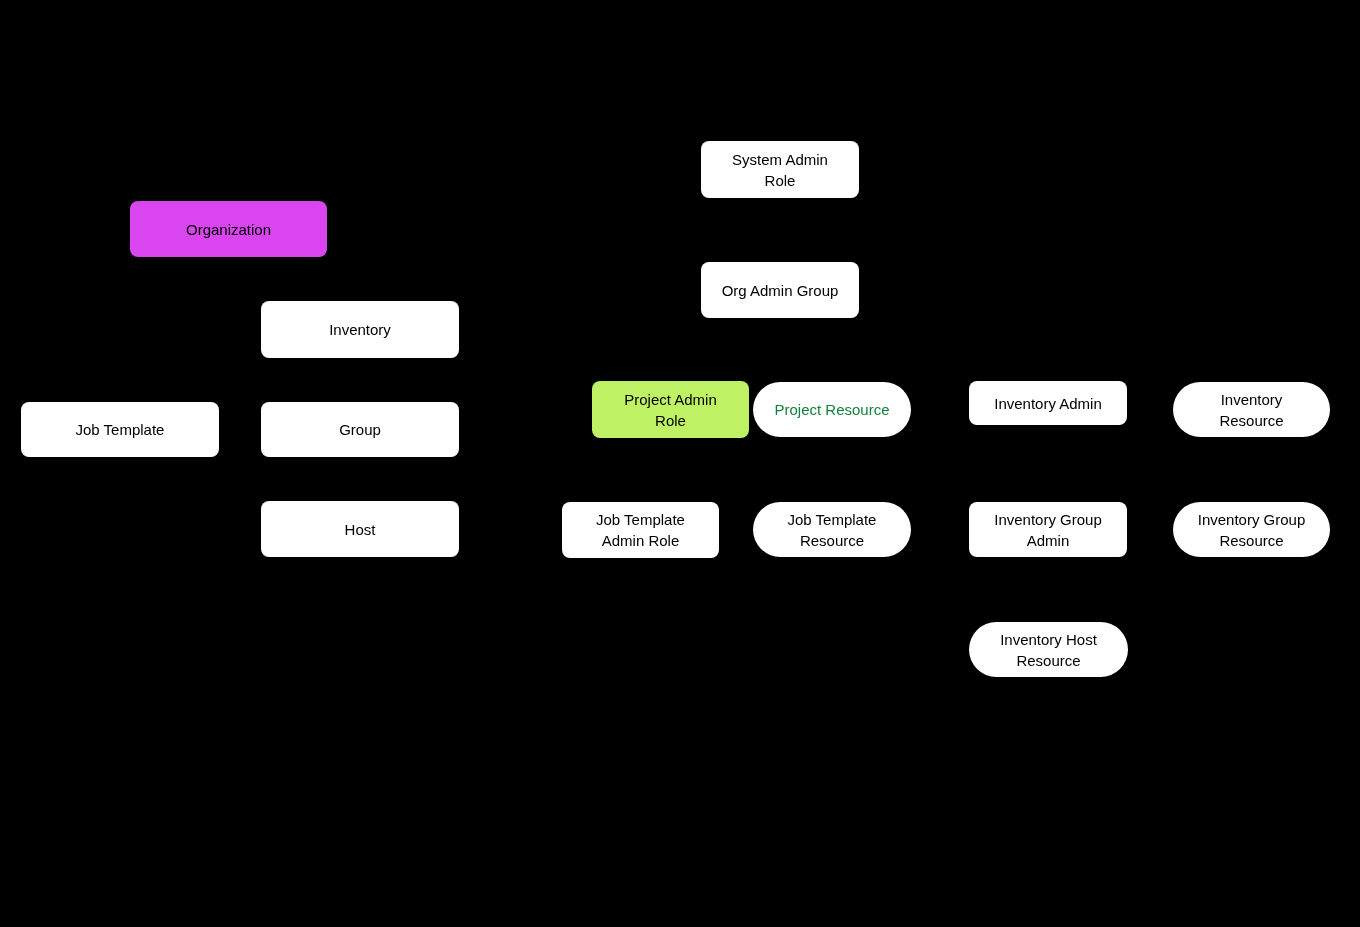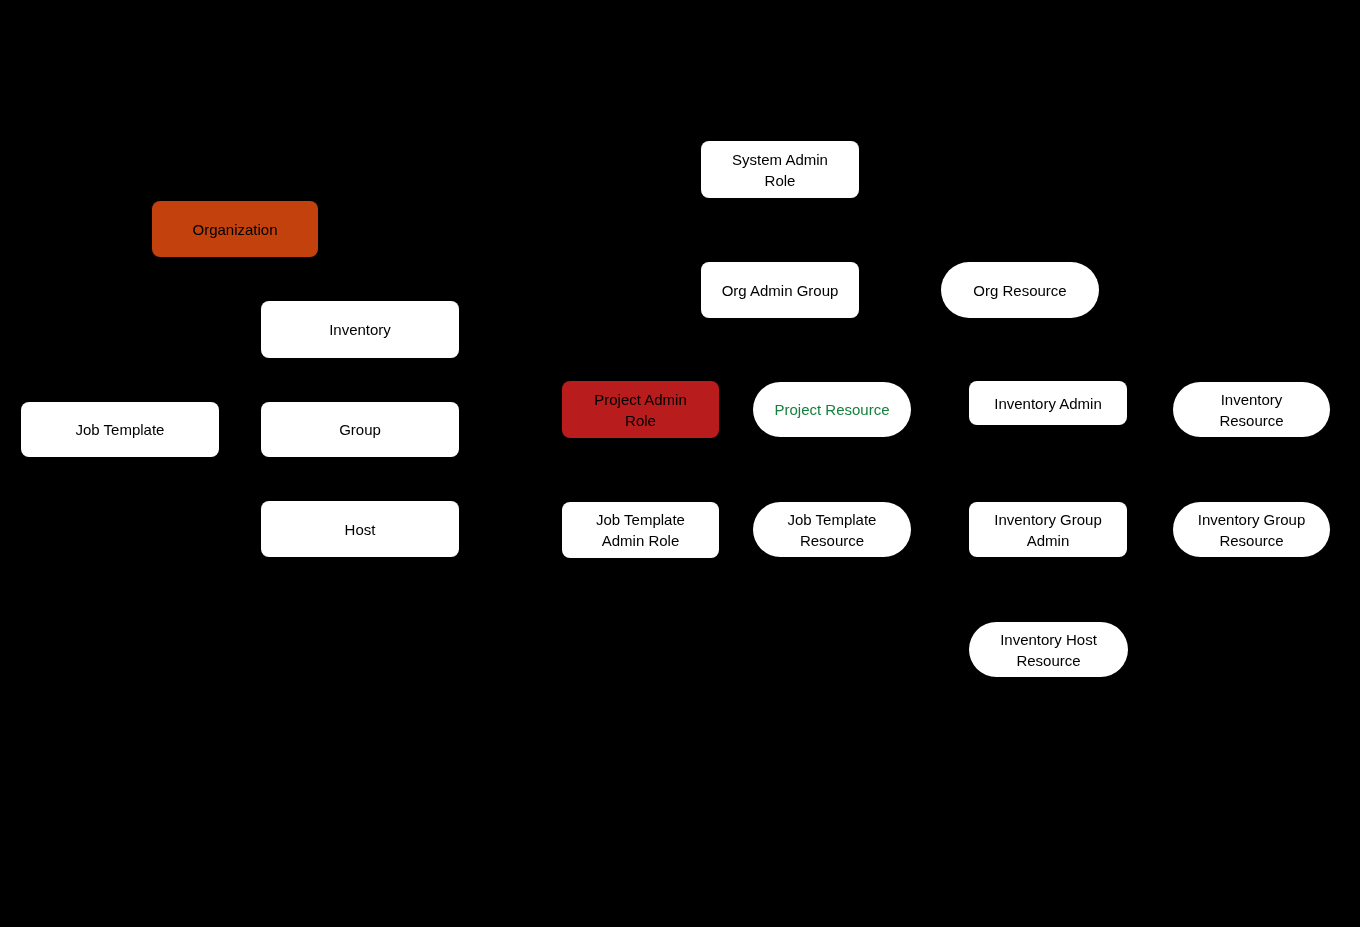--- a/index.html
+++ b/index.html
@@ -36,21 +36,21 @@
   }
   .node-label {
     white-space: pre-line;
     display: block;
   }
 </style>
 </head>
 <body>
 
 <div class="canvas" style="background: rgb(0, 0, 0);">
-    <div class="node rect" style="left: 152px; top: 201px; width: 166px; height: 56px; background: #c2410c; color: rgb(0, 0, 0);">
+    <div class="node rect" style="left: 130px; top: 201px; width: 197px; height: 56px; background: #d946ef; color: rgb(0, 0, 0);">
       <span class="node-label">Organization</span>
     </div>
     <div class="node rect" style="left: 261px; top: 301px; width: 198px; height: 57px; background: rgb(255, 255, 255); color: rgb(0, 0, 0);">
       <span class="node-label">Inventory</span>
     </div>
     <div class="node rect" style="left: 21px; top: 402px; width: 198px; height: 55px; background: rgb(255, 255, 255); color: rgb(0, 0, 0);">
       <span class="node-label">Job Template</span>
     </div>
     <div class="node rect" style="left: 261px; top: 402px; width: 198px; height: 55px; background: rgb(255, 255, 255); color: rgb(0, 0, 0);">
       <span class="node-label">Group</span>
@@ -58,24 +58,21 @@
     <div class="node rect" style="left: 261px; top: 501px; width: 198px; height: 56px; background: rgb(255, 255, 255); color: rgb(0, 0, 0);">
       <span class="node-label">Host</span>
     </div>
     <div class="node rect" style="left: 701px; top: 141px; width: 158px; height: 57px; background: rgb(255, 255, 255); color: rgb(0, 0, 0);">
       <span class="node-label">System Admin
 Role</span>
     </div>
     <div class="node rect" style="left: 701px; top: 262px; width: 158px; height: 56px; background: rgb(255, 255, 255); color: rgb(0, 0, 0);">
       <span class="node-label">Org Admin Group</span>
     </div>
-    <div class="node stadium" style="left: 941px; top: 262px; width: 158px; height: 56px; background: rgb(255, 255, 255); color: rgb(0, 0, 0);">
-      <span class="node-label">Org Resource</span>
-    </div>
-    <div class="node rect" style="left: 562px; top: 381px; width: 157px; height: 57px; background: #b91c1c; color: rgb(0, 0, 0);">
+    <div class="node rect" style="left: 592px; top: 381px; width: 157px; height: 57px; background: #bef264; color: rgb(0, 0, 0);">
       <span class="node-label">Project Admin
 Role</span>
     </div>
     <div class="node stadium" style="left: 753px; top: 382px; width: 158px; height: 55px; background: rgb(255, 255, 255); color: #15803d;">
       <span class="node-label">Project Resource</span>
     </div>
     <div class="node rect" style="left: 969px; top: 381px; width: 158px; height: 44px; background: rgb(255, 255, 255); color: #000000;">
       <span class="node-label">Inventory Admin</span>
     </div>
     <div class="node stadium" style="left: 1173px; top: 382px; width: 157px; height: 55px; background: rgb(255, 255, 255); color: rgb(0, 0, 0);">

